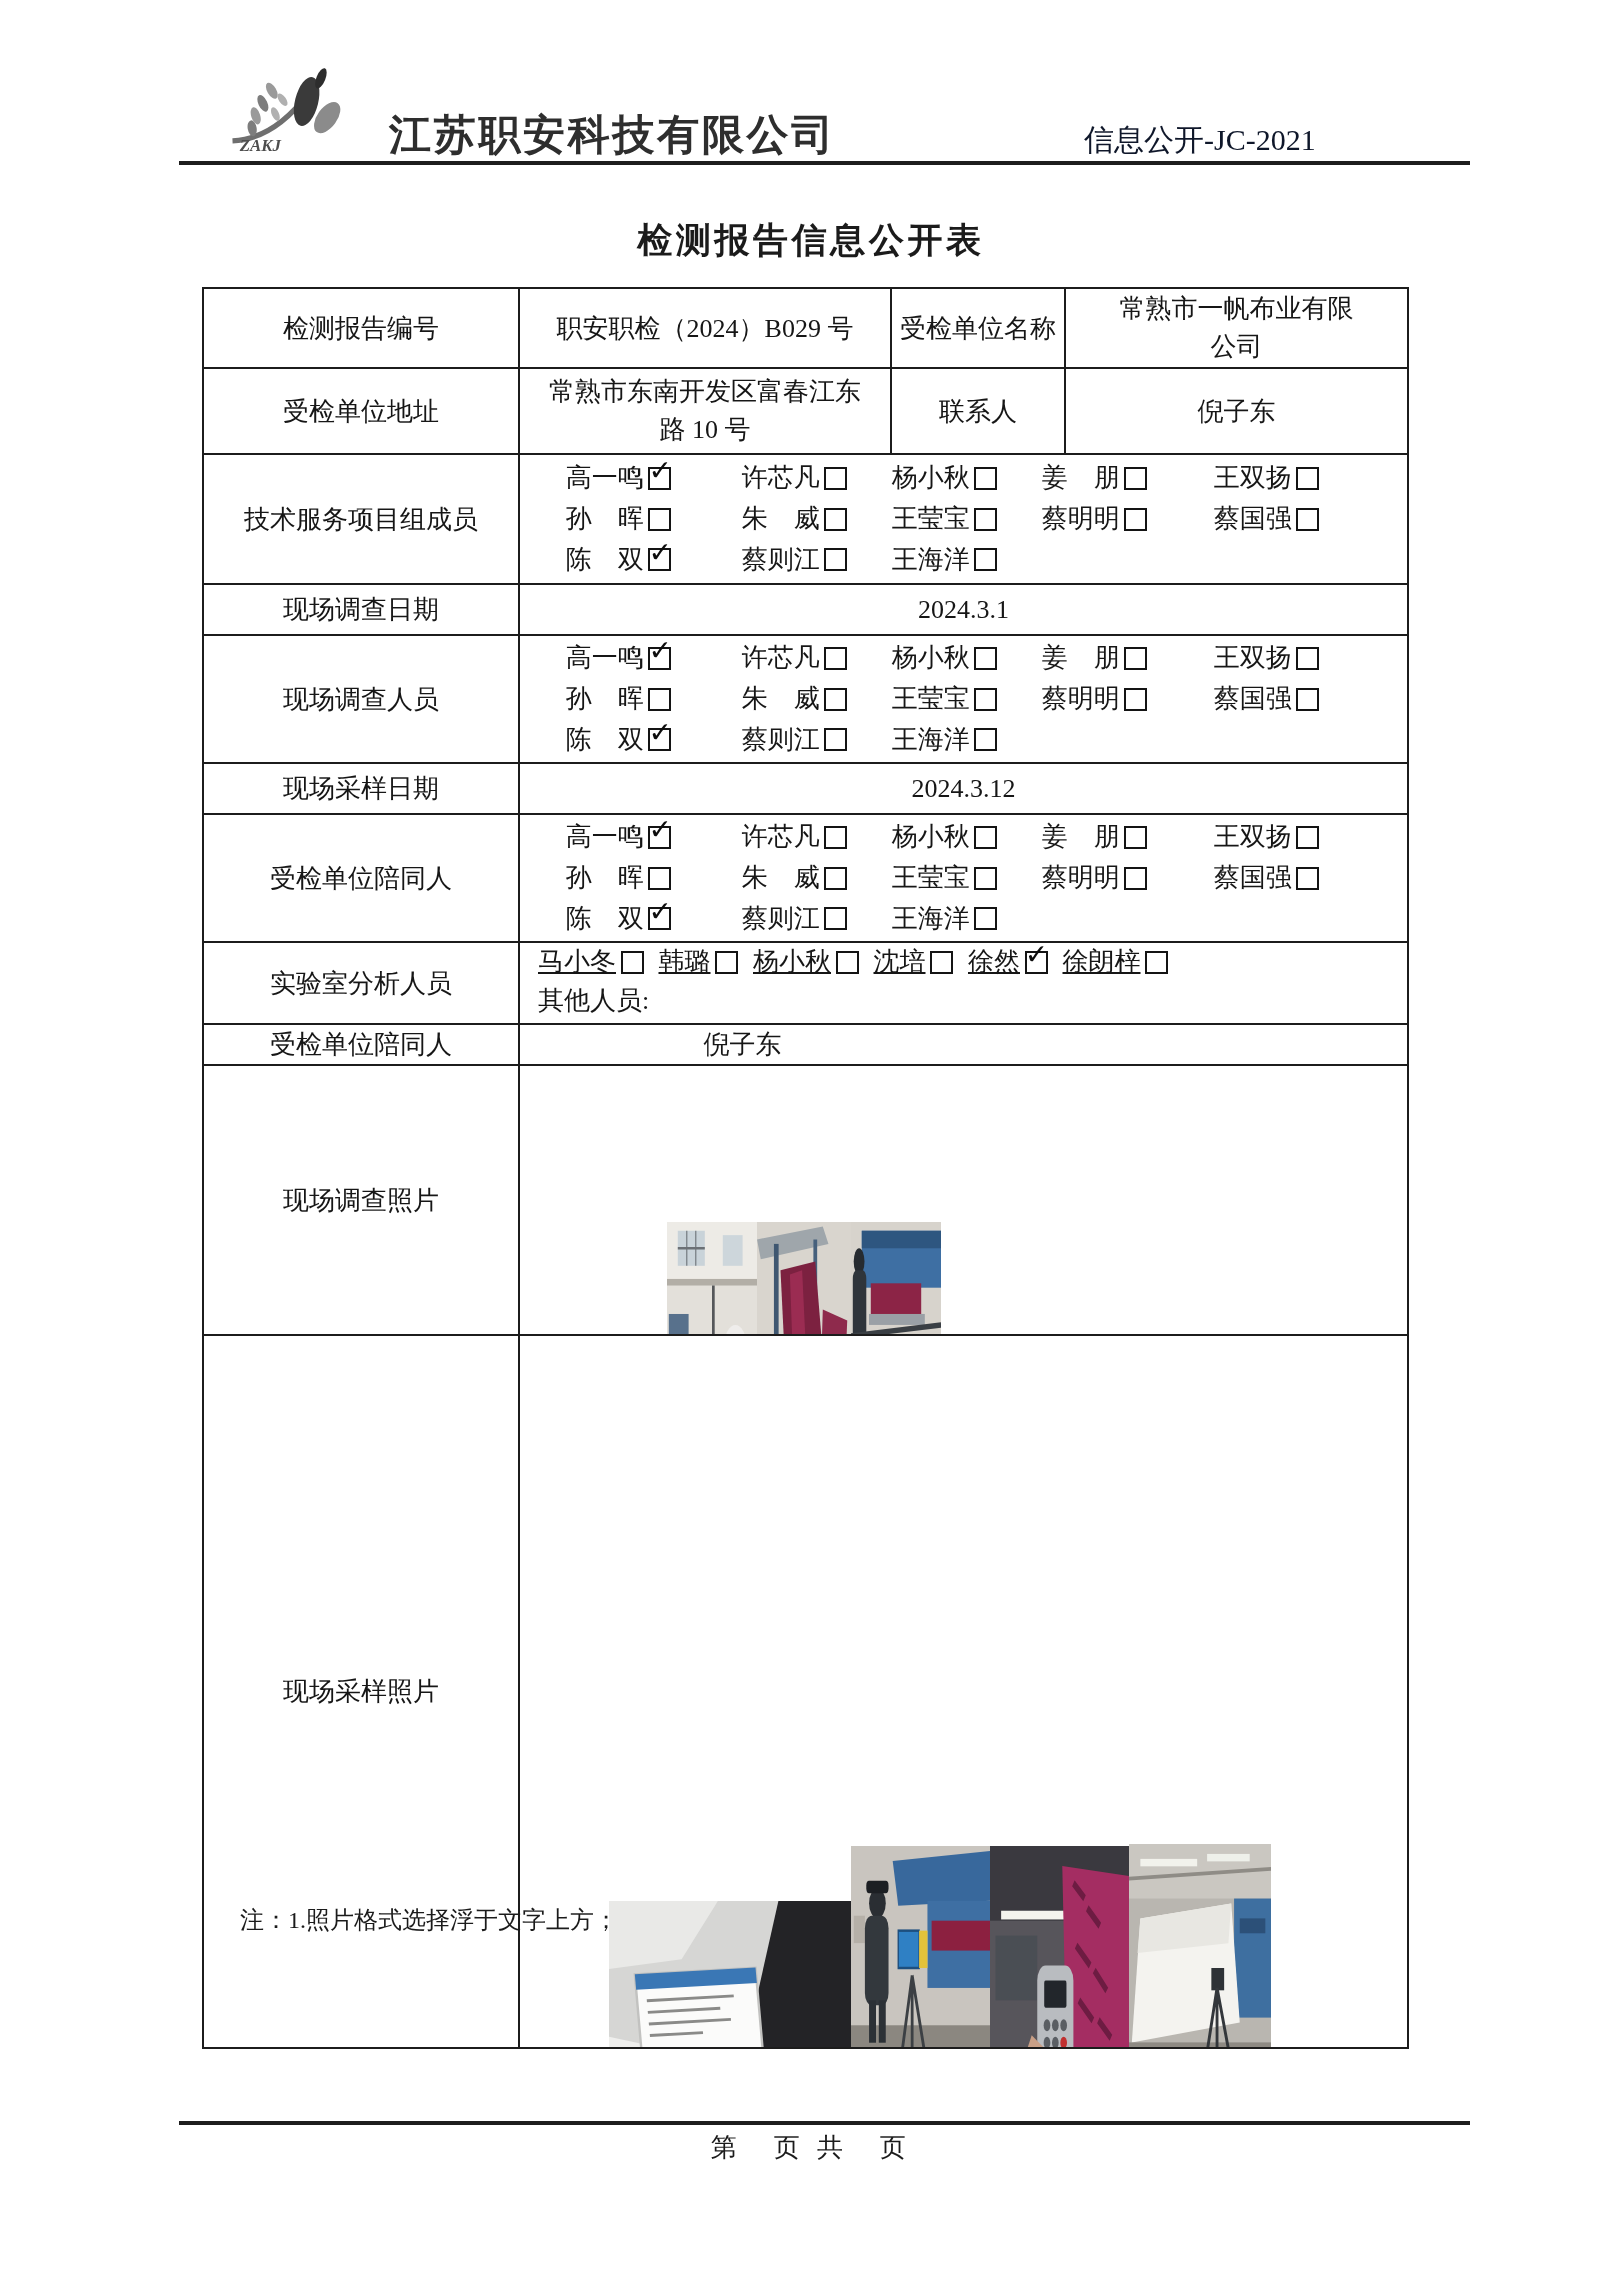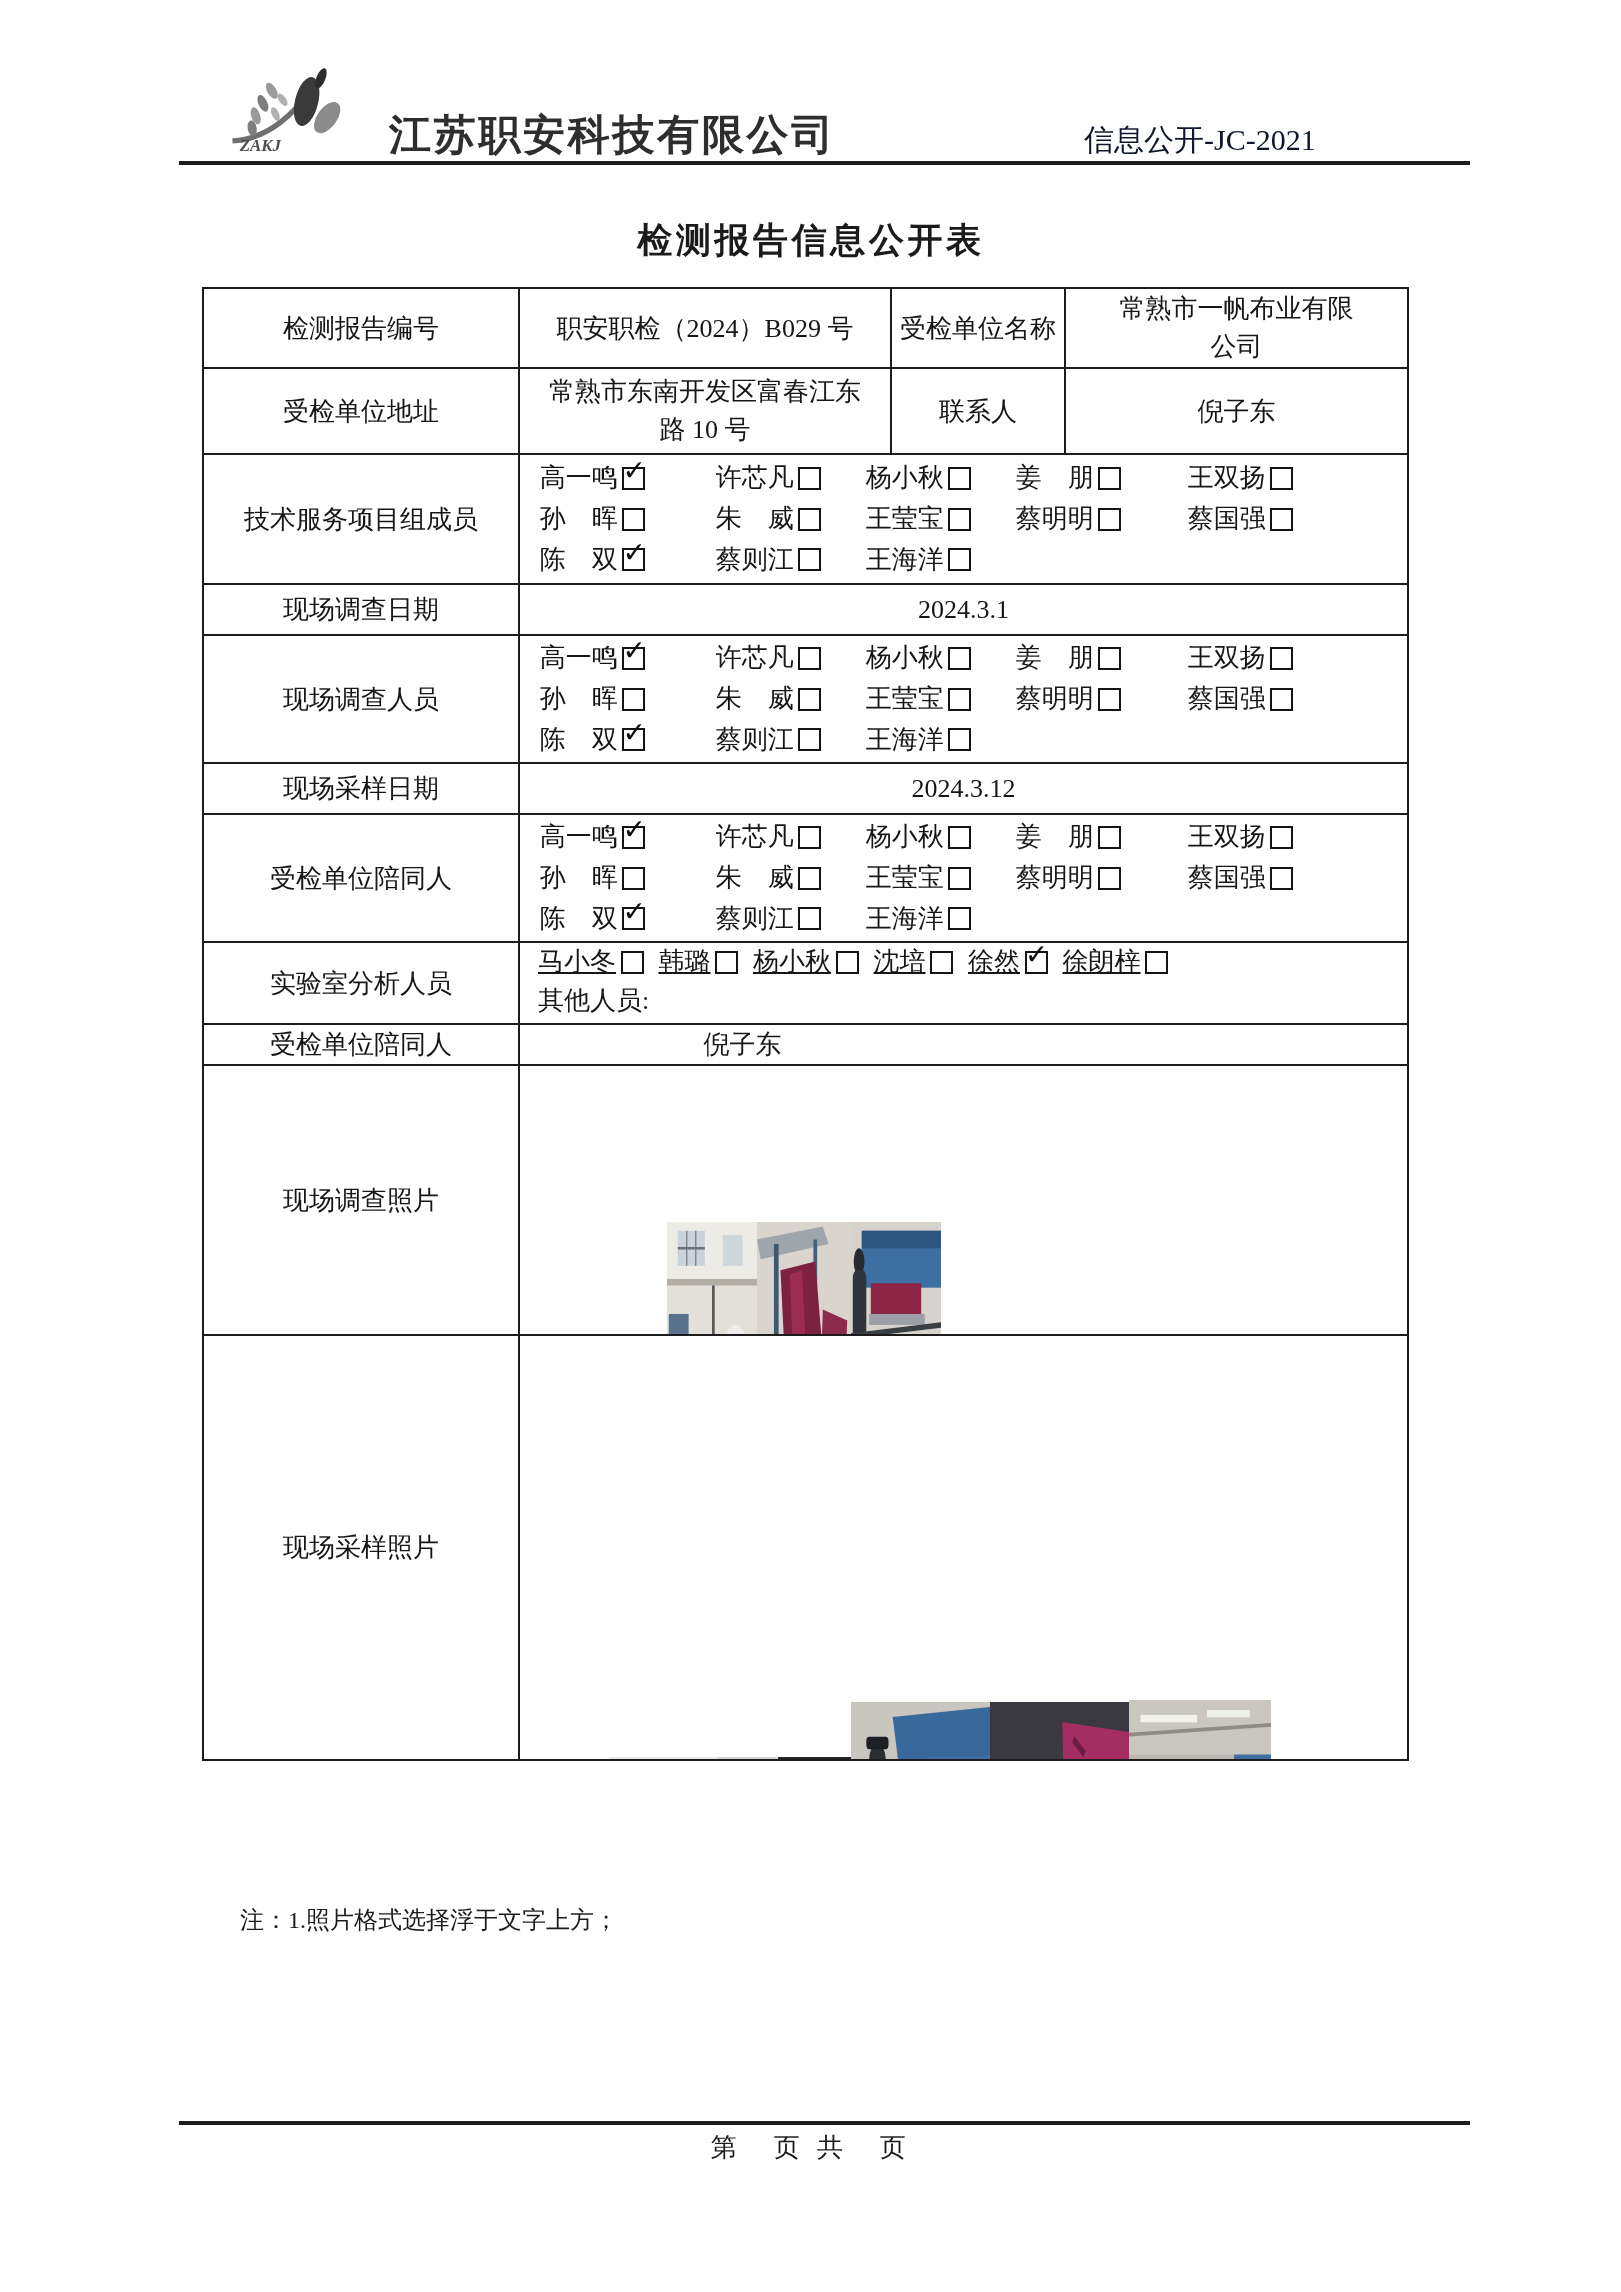--- a/index.html
+++ b/index.html
@@ -19,21 +19,21 @@
   
   table.form{border-collapse:collapse;table-layout:fixed;position:absolute;left:202px;top:287px;width:1205px;}
   table.form td{border:2.7px solid #1c1c1c;font-size:26px;color:#161616;text-align:center;
                 vertical-align:middle;padding:0;overflow:hidden;line-height:39px;}
   td.names{text-align:left;}
   .wrapspan{display:inline-block;max-width:244px;line-height:38px;vertical-align:middle;}
   .addrspan{display:inline-block;max-width:317px;line-height:38px;vertical-align:middle;}
   .escort-cell{padding-right:442px !important;}
 
   .mgrid{display:grid;grid-template-columns:176px 150px 150px 172px auto;row-gap:10.7px;
-         padding-left:19.7px;align-items:center;}
+         padding-left:19.7px;align-items:center;margin-left:26px;}
   .mi{display:inline-flex;align-items:center;white-space:nowrap;line-height:30px;}
   .mi-n{display:inline-block;}
   .cbx{width:19px;height:19px;border:2.7px solid #141414;display:inline-block;margin-left:4.5px;
        position:relative;flex:none;background:#fff;}
   .ck{position:absolute;left:-1.8px;top:-11.6px;font-size:28px;font-weight:700;color:#0d0d0d;
       font-family:"DejaVu Sans",sans-serif;line-height:1;}
   .labline{display:flex;gap:15px;padding-left:18px;align-items:center;line-height:36px;text-decoration:underline;}
   .lab-other{padding-left:18px;margin-top:5.4px;text-align:left;line-height:36px;}
 
   .pwrap{position:relative;width:100%;height:100%;}
@@ -405,21 +405,21 @@
               <rect x="36" y="77" width="10" height="15" fill="#e8d44a"></rect>
               <rect x="50" y="79" width="12" height="13" fill="#e8d44a"></rect>
               <rect x="66" y="77" width="12" height="15" fill="#e8d44a"></rect>
               <rect x="84" y="62" width="9" height="9" fill="#e8d44a"></rect>
             </svg>
           </div>
         </div>
       </td>
     </tr>
 
-    <tr style="height:425px">
+    <tr style="height:713px">
       <td>现场采样照片</td>
       <td colspan="3">
         <div class="pwrap">
           <div class="photo" style="left:89px;top:209px;width:242px;height:194px;">
             <svg viewBox="0 0 100 100" preserveAspectRatio="none">
               <rect width="100" height="100" fill="#d6d6d4"></rect>
               <polygon points="0,0 45,0 30,30 0,35" fill="#e9e9e7"></polygon>
               <polygon points="0,70 30,78 20,100 0,100" fill="#efefed"></polygon>
               <polygon points="70,0 100,0 100,100 52,100" fill="#232326"></polygon>
               <g transform="rotate(-4 36 56)">

